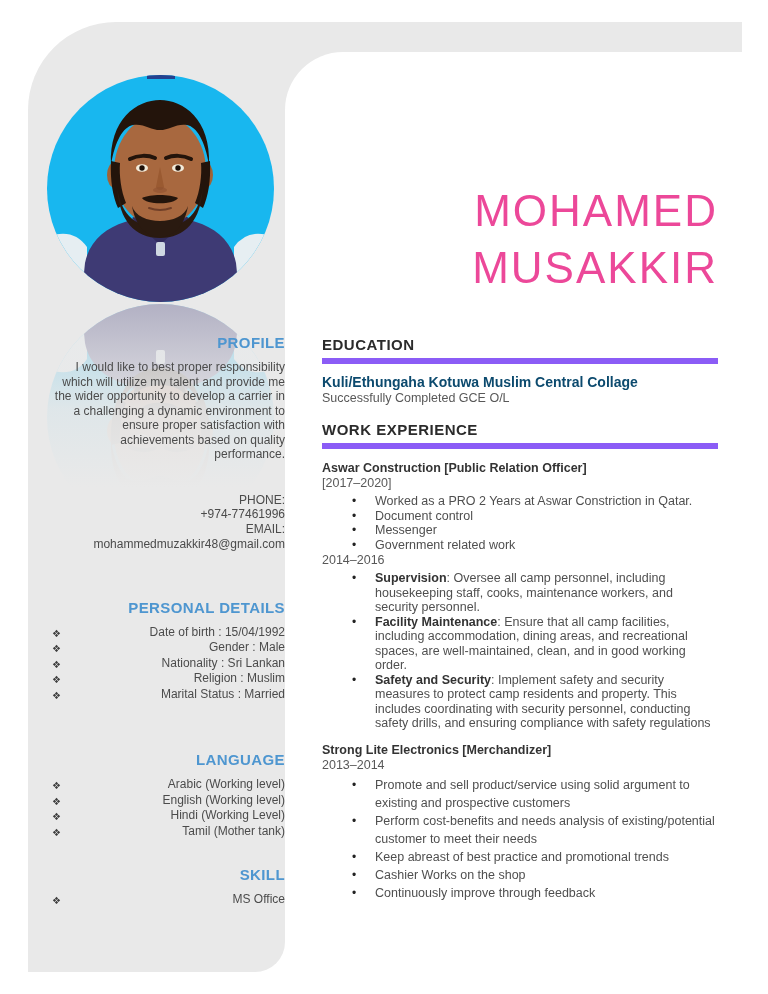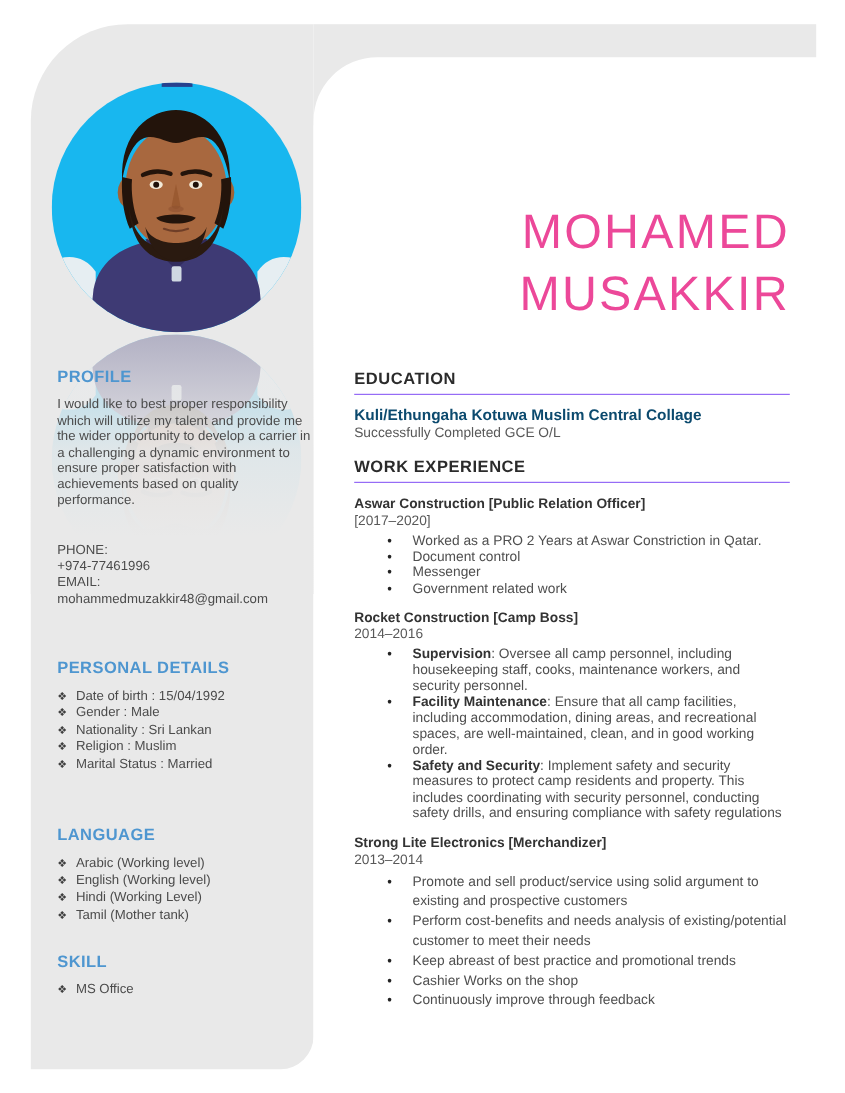--- a/index.html
+++ b/index.html
@@ -19,38 +19,38 @@
     background:#ffffff;border-top-left-radius:58px;z-index:1;}
   
   .photo{position:absolute;left:47px;top:75px;width:227px;height:227px;z-index:4;}
   .photo-reflection{position:absolute;left:47px;top:304px;width:227px;height:227px;
     transform:scaleY(-1);opacity:.5;z-index:1;}
   .reflection-fade{position:absolute;left:28px;top:300px;width:257px;height:240px;
     background:linear-gradient(180deg, rgba(233,233,233,.35) 0%, rgba(233,233,233,.9) 45%, #e9e9e9 78%);
     z-index:2;}
   
   .sidebar-content{position:absolute;left:52px;top:334px;width:233px;z-index:3;
-    color:#4b4b4b;}
+    color:#4b4b4b;text-align:right;}
   .side-h{font-size:15px;font-weight:bold;color:#4e96d0;letter-spacing:.4px;margin:0;}
   .profile-text{font-size:12px;line-height:14.5px;margin:9px 0 0;color:#4b4b4b;}
   .contact-block{margin:10px 0 0;font-size:12px;line-height:14.8px;}
   .side-list{list-style:none;margin:9px 0 0;padding:0;font-size:12px;}
   .side-list li{position:relative;padding-left:17px;line-height:15.5px;}
   .diamond{position:absolute;left:0;top:1px;font-size:10px;color:#3f3f3f;}
   .gap-contact{margin-top:31px;}
   .gap-personal{margin-top:47px;}
   .gap-language{margin-top:49px;}
   .gap-skill{margin-top:27px;}
   
   .name{position:absolute;left:322px;top:182px;width:396px;z-index:3;
     text-align:right;font-size:44px;line-height:57px;letter-spacing:2px;color:#ec4899;}
   
   .main-content{position:absolute;left:322px;top:336px;width:396px;z-index:3;color:#4f4f4f;}
   .main-h{font-size:15px;font-weight:bold;color:#2b2b2b;letter-spacing:.5px;
-    margin:0;padding-bottom:5px;border-bottom:1px solid #8b5cf6;}
+    margin:0;padding-bottom:5px;border-bottom:6px solid #8b5cf6;}
   .school{font-size:14px;font-weight:bold;color:#0c4a6e;margin:10px 0 0;}
   .school-detail{font-size:12.5px;color:#585858;margin:1px 0 0;}
   .work-gap{margin-top:16px;}
   .job-title{font-size:12.5px;font-weight:bold;color:#333333;margin:12px 0 0;}
   .job-period{font-size:12.5px;color:#585858;margin:1px 0 0;}
   .bullets{list-style:none;margin:4px 0 0;padding:0 0 0 53px;font-size:12.5px;}
   .bullets li{position:relative;line-height:14.5px;}
   .bullets.loose li{line-height:18px;}
   .dot{position:absolute;left:-23px;top:0;font-size:12px;color:#222222;}
   .lead{color:#333333;}
@@ -225,21 +225,20 @@
           </li>
 
           <li>
             <span class="dot">•</span>
             <b class="lead"></b><span>Government related work</span>
           </li>
         </ul>
     </div>
 
     <div>
-      <div class="job-title">Rocket Construction [Camp Boss]</div>
       <div class="job-period">2014–2016</div>
       <ul class="bullets">
 
           <li>
             <span class="dot">•</span>
             <b class="lead">Supervision</b><span>: Oversee all camp personnel, including housekeeping staff, cooks, maintenance workers, and security personnel.</span>
           </li>
 
           <li>
             <span class="dot">•</span>

